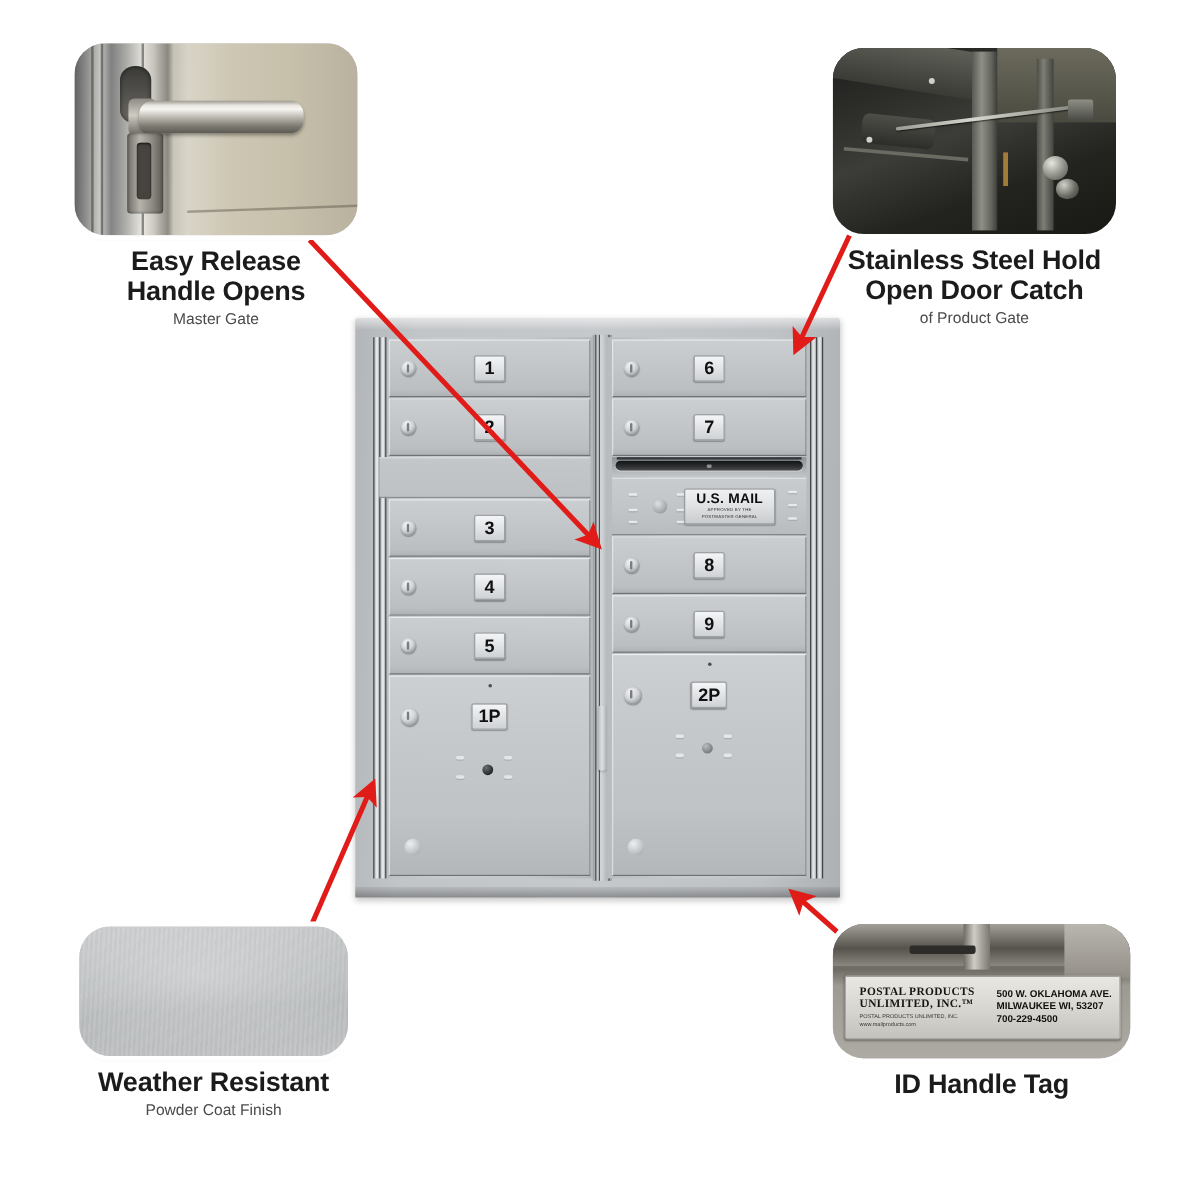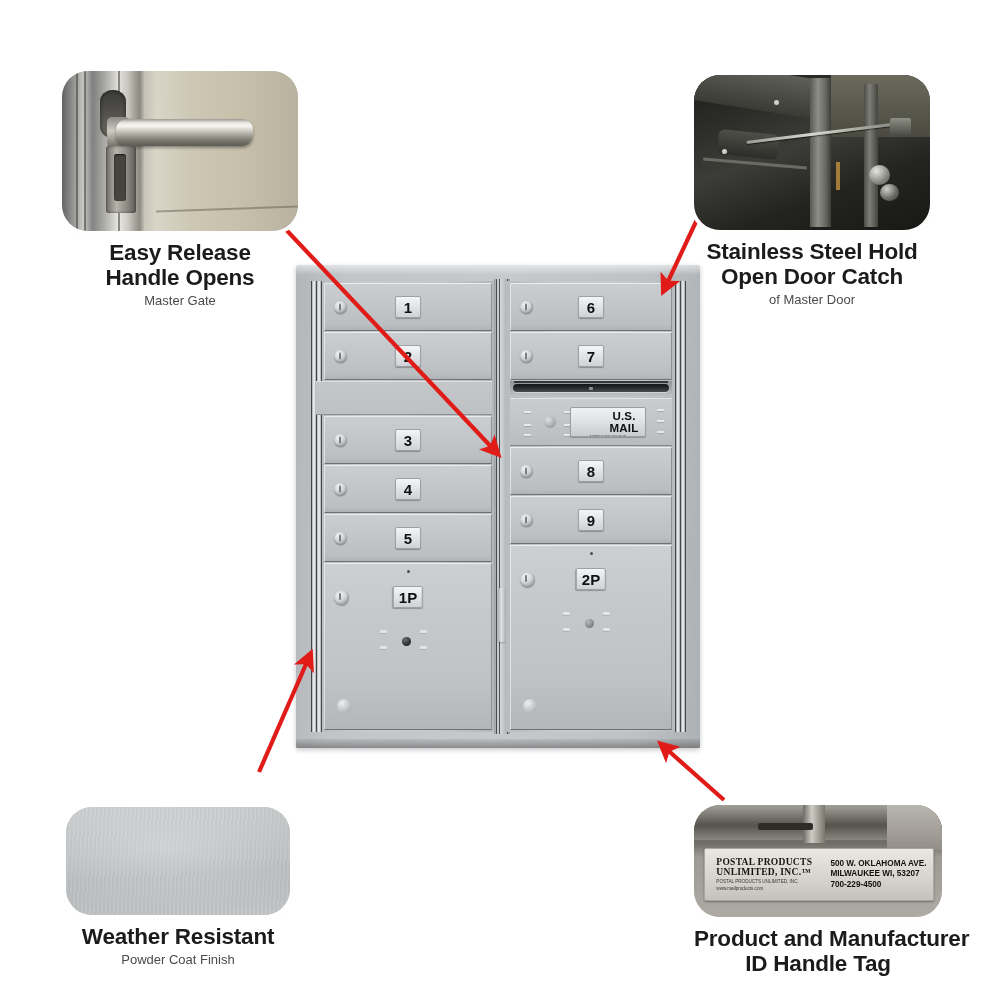--- a/index.html
+++ b/index.html
@@ -24,21 +24,21 @@
   #arrow-layer {
     position: absolute;
     left: 0; top: 0;
     width: 1000px;
     height: 1000px;
     pointer-events: none;
     z-index: 5;
   }
 
   
-  .callout { position: absolute; z-index: 10; margin-top: 35px; }
+  .callout { position: absolute; z-index: 10; }
   .photo-card {
     position: relative;
     border-radius: 26px;
     background: #cfcfcf;
     box-shadow: 0 0 0 4px #ffffff, 0 1px 4px rgba(0,0,0,0.18);
     overflow: hidden;
   }
   .photo-inner {
     position: absolute;
     left: 0; top: 0; right: 0; bottom: 0;
@@ -524,21 +524,20 @@
     overflow: hidden;
     padding-top: 2px;
     box-sizing: border-box;
   }
   .placard .pm-main {
     font-size: 11.5px;
     font-weight: bold;
     color: #0d0e0f;
     line-height: 12px;
     letter-spacing: 0.2px;
-    padding-left: 32px;
   }
   .placard .pm-sub {
     font-size: 3.6px;
     color: #2a2b2c;
     line-height: 4.6px;
     letter-spacing: 0.2px;
     margin-top: 1px;
   }
   .outgoing .knob {
     position: absolute;
@@ -775,21 +774,21 @@
         <span class="strip"></span>
         <span class="catchknob"></span>
         <span class="catchknob2"></span>
         <span class="dot" style="left:34%; top:16%;"></span>
         <span class="dot" style="left:12%; top:48%;"></span>
       </div>
     </div>
     <div class="caption">
       <div class="line">Stainless Steel Hold</div>
       <div class="line">Open Door Catch</div>
-      <div class="sub">of Master Door</div>
+      <div class="sub">of Product Gate</div>
     </div>
   </div>
 
   <div class="callout" style="left:66px; top:772px; width:224px;">
     <div class="photo-card" style="width:224px; height:108px;">
       <div class="photo-inner ph-swatch">
         <span class="sheen"></span>
       </div>
     </div>
     <div class="caption">
@@ -814,19 +813,18 @@
           </div>
           <div class="right">
             <div class="tag-addr">500 W. OKLAHOMA AVE.</div>
             <div class="tag-addr">MILWAUKEE WI, 53207</div>
             <div class="tag-addr">700-229-4500</div>
           </div>
         </div>
       </div>
     </div>
     <div class="caption">
-      <div class="line">Product and Manufacturer</div>
       <div class="line">ID Handle Tag</div>
       <div class="sub"></div>
     </div>
   </div>
 
 </div>
 
 </body></html>

